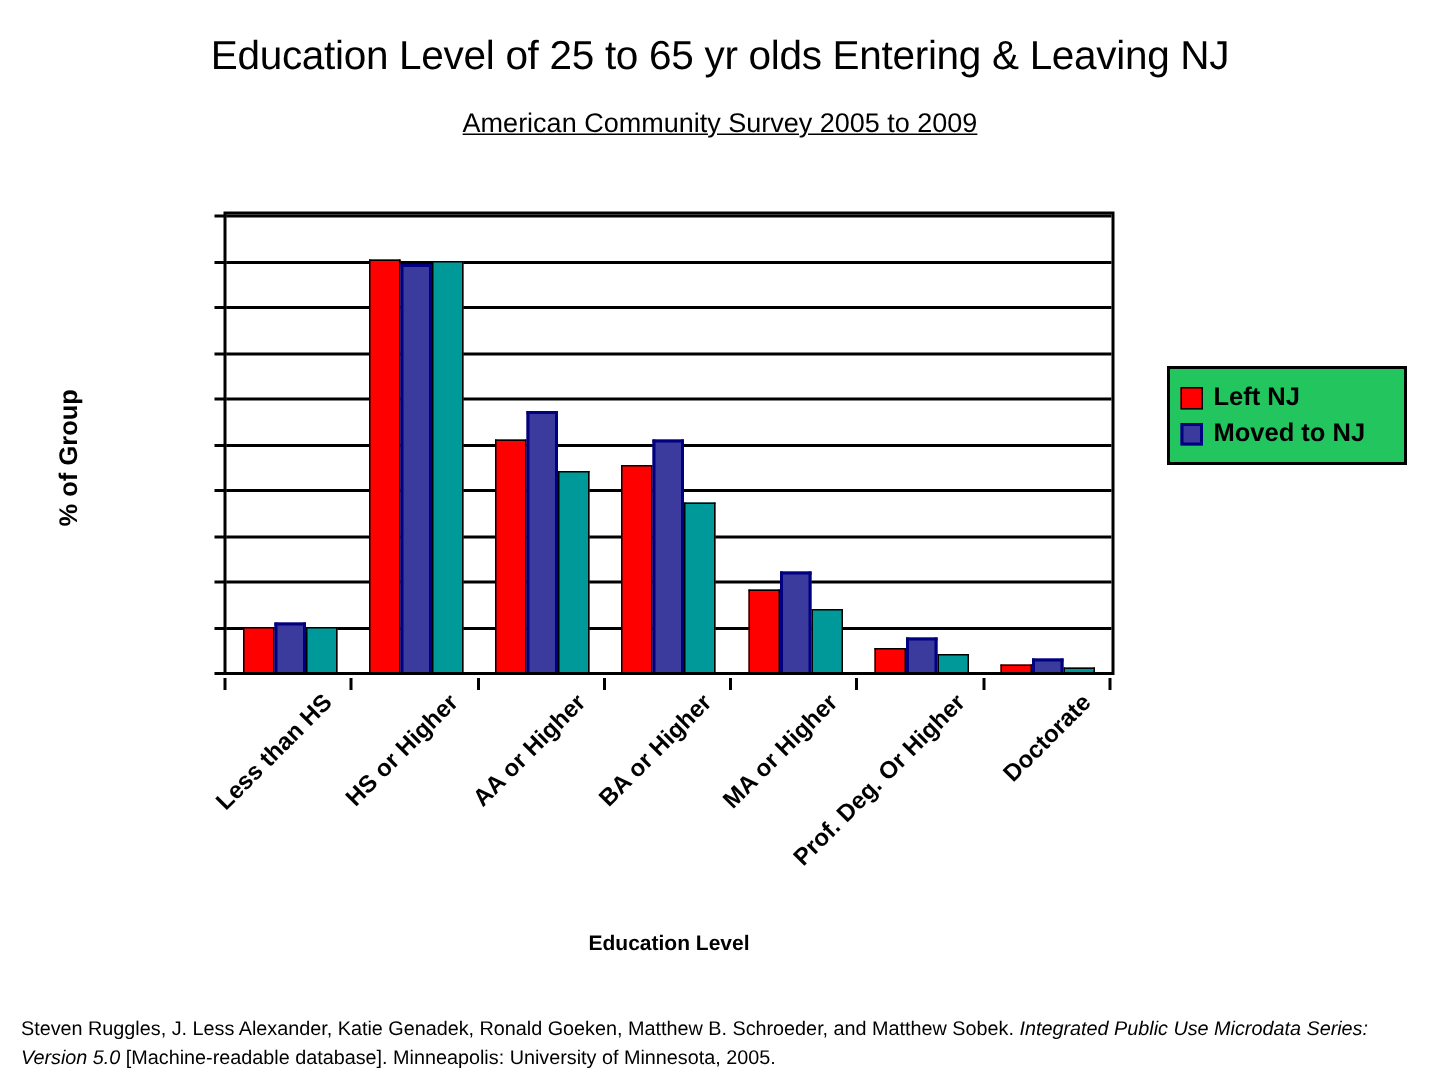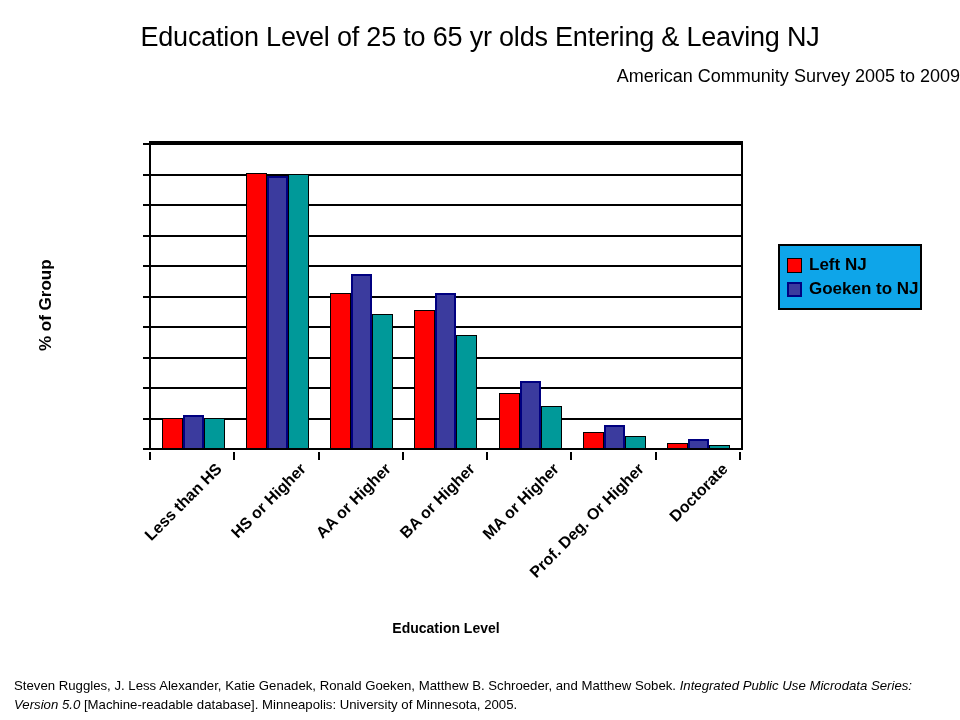--- a/index.html
+++ b/index.html
@@ -23,26 +23,27 @@
     top: 22px; left: 0; width: 960px;
     text-align: center;
     font-size: 27px;
     font-weight: 400;
     color: #000000;
     letter-spacing: -0.2px;
     white-space: nowrap;
   }
   #chart-subtitle {
     position: absolute;
-    top: 66px; left: 0; width: 960px;
-    text-align: right;
+    top: 72px; left: 0; width: 960px;
+    text-align: center;
     font-size: 18px;
     font-weight: 400;
     color: #000000;
     white-space: nowrap;
+    text-decoration: underline;
   }
 
   
   #yaxis-title {
     position: absolute;
     left: 33px;
     top: 240px;
     width: 26px;
     height: 130px;
     font-size: 17px;
@@ -157,23 +158,23 @@
     font-weight: bold;
     color: #000;
     white-space: nowrap;
   }
 
   
   #legend {
     position: absolute;
     left: 778px;
     top: 244px;
-    width: 144px;
+    width: 160px;
     border: 2px solid #000000;
-    background: #0ea5e9;
+    background: #22c55e;
     padding: 7px 6px 7px 7px;
   }
   .legend-row {
     display: flex;
     align-items: center;
     height: 24px;
   }
   .legend-swatch {
     width: 15px;
     height: 15px;
@@ -296,21 +297,21 @@
     </div>
   <div id="xaxis-title">Education Level</div>
 
   <div id="legend">
       <div class="legend-row">
         <span class="legend-swatch s0"></span>
         <span class="legend-label">Left NJ</span>
       </div>
       <div class="legend-row">
         <span class="legend-swatch s1"></span>
-        <span class="legend-label">Goeken to NJ</span>
+        <span class="legend-label">Moved to NJ</span>
       </div>
     </div>
 
   <div id="citation">
     <span>Steven Ruggles, J. Less Alexander, Katie Genadek, Ronald Goeken, Matthew B. Schroeder, and Matthew Sobek.</span>
     <span class="ital">Integrated Public Use Microdata Series: Version 5.0</span>
     <span>[Machine-readable database]. Minneapolis: University of Minnesota, 2005.</span>
   </div>
 
 </div>

